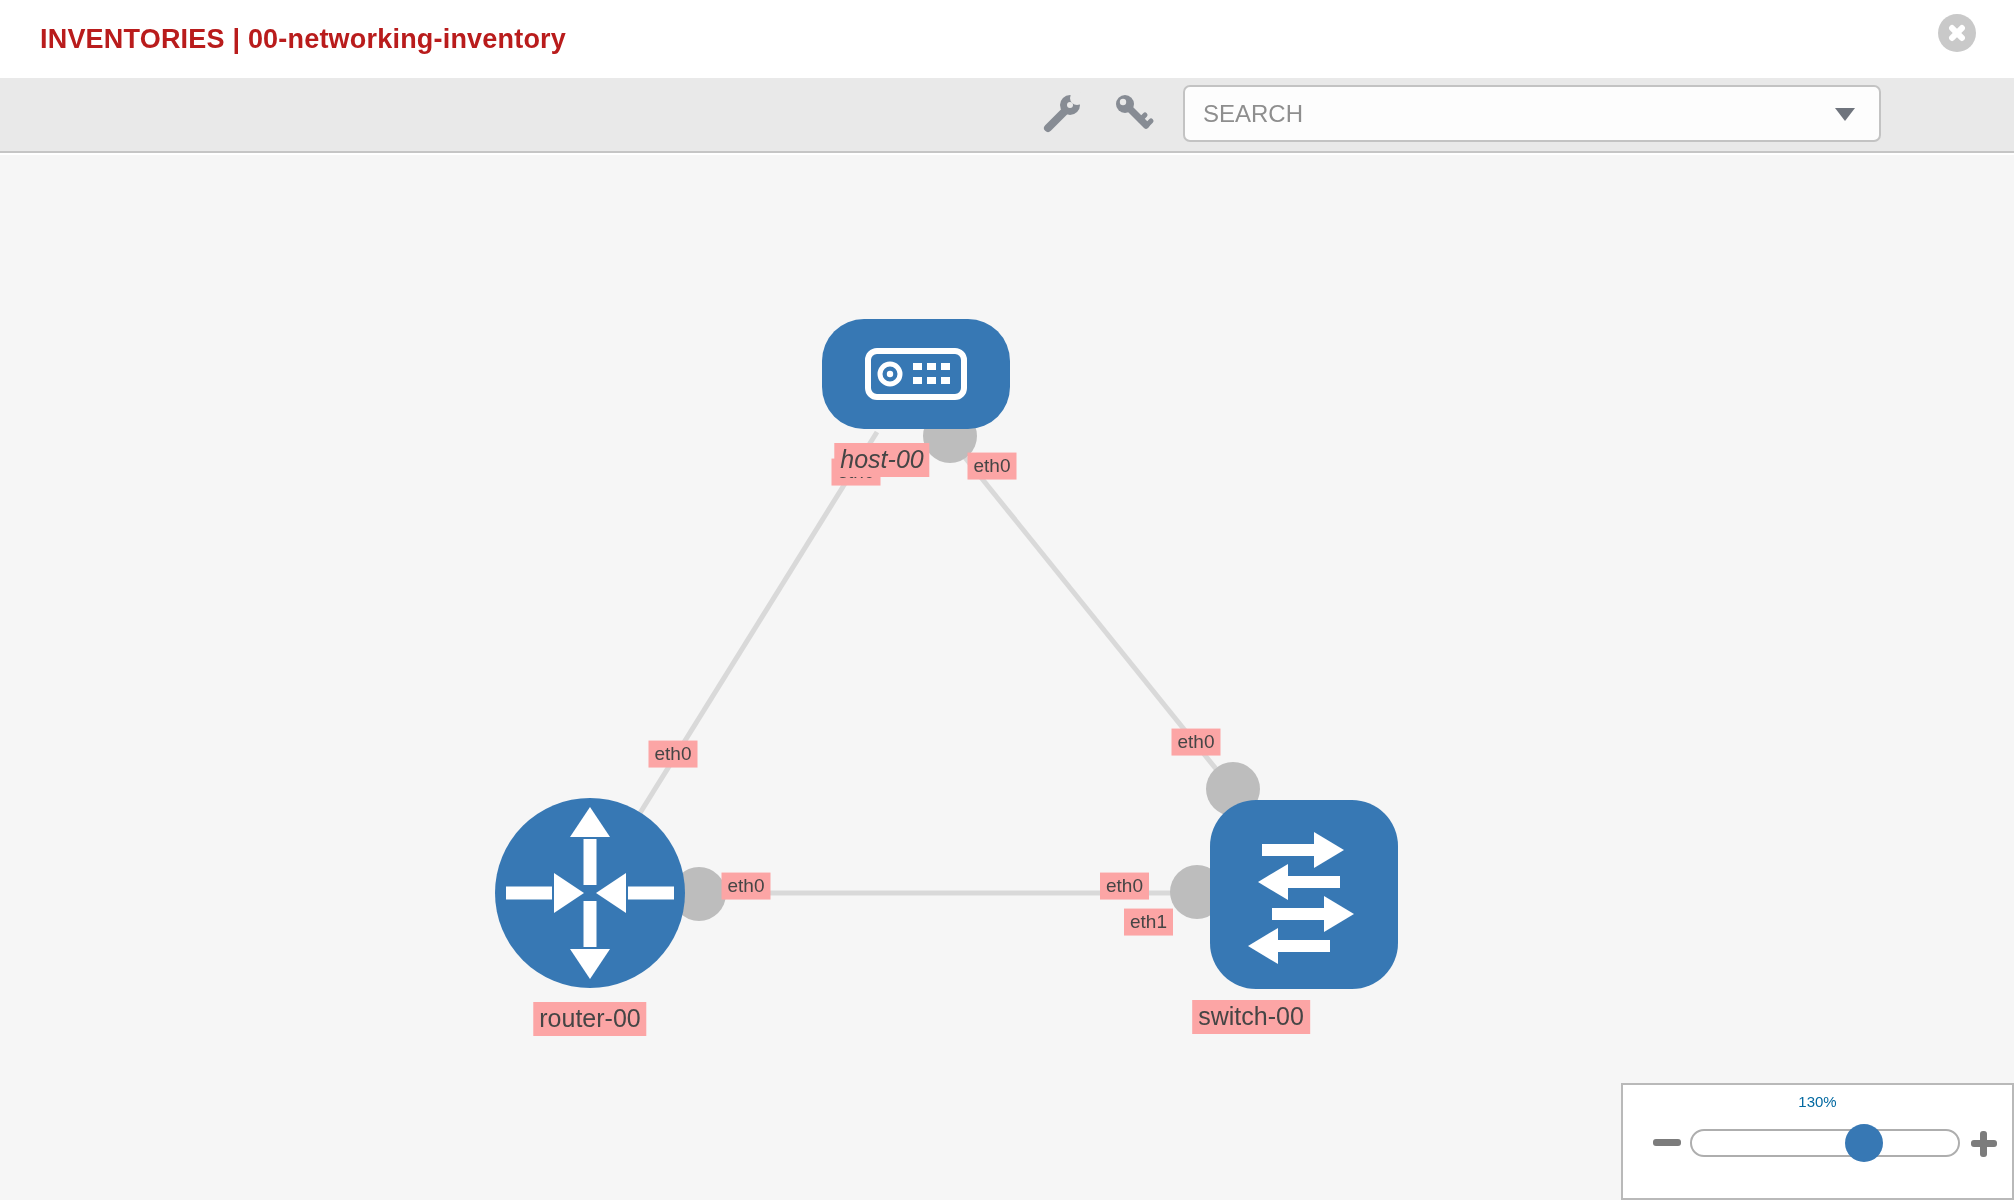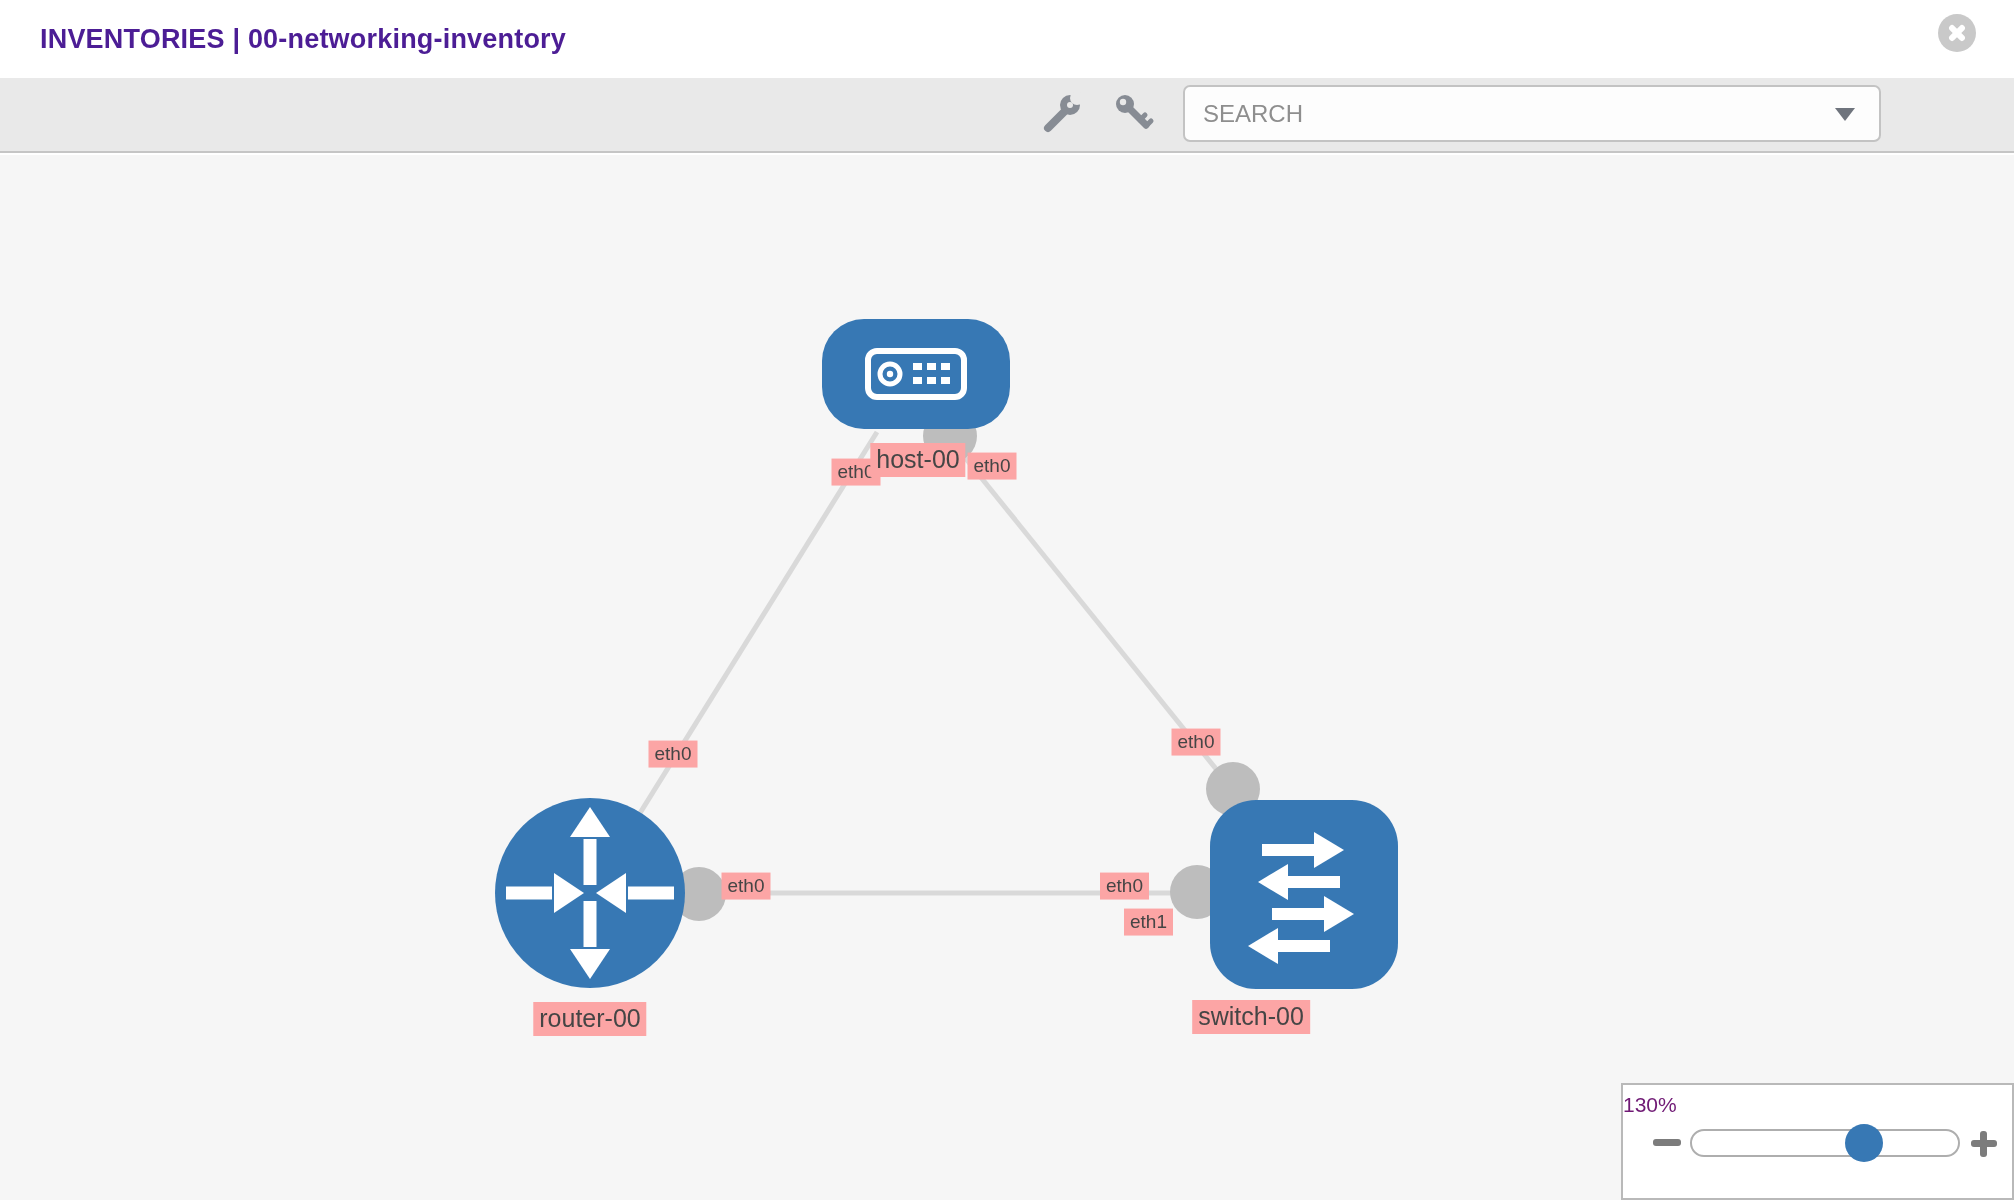--- a/index.html
+++ b/index.html
@@ -3,21 +3,21 @@
 <meta charset="utf-8">
 <style>
   * { box-sizing: border-box; }
   html, body { margin: 0; padding: 0; width: 2014px; height: 1200px; overflow: hidden;
                font-family: "Liberation Sans", "DejaVu Sans", sans-serif; background: #ffffff; }
   #app { position: relative; width: 2014px; height: 1200px; }
 
   
   .header { position: absolute; left: 0; top: 0; width: 2014px; height: 78px; background: #ffffff; }
   .page-title { position: absolute; left: 40px; top: 0; height: 78px; line-height: 78px;
-                font-size: 27px; font-weight: bold; color: #4c1d95; letter-spacing: 0.2px; }
+                font-size: 27px; font-weight: bold; color: #b91c1c; letter-spacing: 0.2px; }
   .close-btn { position: absolute; left: 1938px; top: 14px; width: 38px; height: 38px;
                border-radius: 50%; background: #c9c9c9; cursor: pointer; }
   .close-btn .xbar { position: absolute; left: 9px; top: 16px; width: 20px; height: 6px;
                      background: #ffffff; border-radius: 3px; }
   .close-btn .x1 { transform: rotate(45deg); }
   .close-btn .x2 { transform: rotate(-45deg); }
 
   
   .toolbar { position: absolute; left: 0; top: 78px; width: 2014px; height: 75px;
              background: #e9e9e9; border-bottom: 2px solid #c5c5c5; }
@@ -41,22 +41,22 @@
   .chip { position: absolute; background: #fca5a5; color: #454545; white-space: nowrap;
           padding: 3px 6px; line-height: 1.1; }
   .node-label { font-size: 25px; transform: translateX(-50%); z-index: 6; }
   .if-label   { font-size: 19px; transform: translate(-50%, -50%); z-index: 4; }
   .if-label-abs { font-size: 19px; transform: translateY(-50%); }
   .z3 { z-index: 3; } .z5 { z-index: 5; }
 
   
   .zoom-panel { position: absolute; left: 1621px; top: 928px; width: 393px; height: 117px;
                 background: #ffffff; border: 2px solid #b9b9b9; }
-  .zoom-level { position: absolute; left: 0; top: 8px; width: 100%; text-align: left;
-                font-size: 21px; color: #701a75; }
+  .zoom-level { position: absolute; left: 0; top: 8px; width: 100%; text-align: center;
+                font-size: 15px; color: #0369a1; }
   .zoom-minus { position: absolute; left: 30px; top: 54px; width: 28px; height: 7px;
                 background: #7c7c7c; border-radius: 3px; cursor: pointer; }
   .zoom-track { position: absolute; left: 67px; top: 44px; width: 270px; height: 28px;
                 background: #ffffff; border: 2px solid #aeaeae; border-radius: 14px; cursor: pointer; }
   .zoom-thumb { position: absolute; left: 222px; top: 39px; width: 38px; height: 38px;
                 border-radius: 50%; background: #3778b4; cursor: grab; }
   .zoom-plus { position: absolute; left: 347px; top: 44px; width: 28px; height: 28px; cursor: pointer; }
   .zoom-plus .ph { position: absolute; left: 1px; top: 11px; width: 26px; height: 7px;
                    background: #7c7c7c; border-radius: 3px; }
   .zoom-plus .pv { position: absolute; left: 10px; top: 2px; width: 7px; height: 26px;
@@ -147,21 +147,21 @@
           <line x1="1340" y1="727" x2="1286" y2="727"></line>
           <polygon points="1258,727 1288,709 1288,745" stroke="none"></polygon>
           <line x1="1272" y1="759" x2="1326" y2="759"></line>
           <polygon points="1354,759 1324,741 1324,777" stroke="none"></polygon>
           <line x1="1330" y1="791" x2="1276" y2="791"></line>
           <polygon points="1248,791 1278,773 1278,809" stroke="none"></polygon>
         </g>
       </g>
     </svg>
 
-    <div class="chip node-label" style="left:918px;  top:288px;">host-00</div>
+    <div class="chip node-label" style="left:882px;  top:288px;font-style:italic;">host-00</div>
     <div class="chip node-label" style="left:590px;  top:847px;">router-00</div>
     <div class="chip node-label" style="left:1251px; top:845px;">switch-00</div>
 
     <div class="chip if-label" style="left:856px;  top:317px;">eth0</div>
     <div class="chip if-label" style="left:673px;  top:599px;">eth0</div>
     <div class="chip if-label" style="left:992px;  top:311px;">eth0</div>
     <div class="chip if-label" style="left:1196px; top:587px;">eth0</div>
     <div class="chip if-label" style="left:746px;  top:731px;">eth0</div>
     <div class="chip if-label-abs z3" style="left:1100px; top:731px;">eth0</div>
     <div class="chip if-label-abs z5" style="left:1124px; top:767px;">eth1</div>

